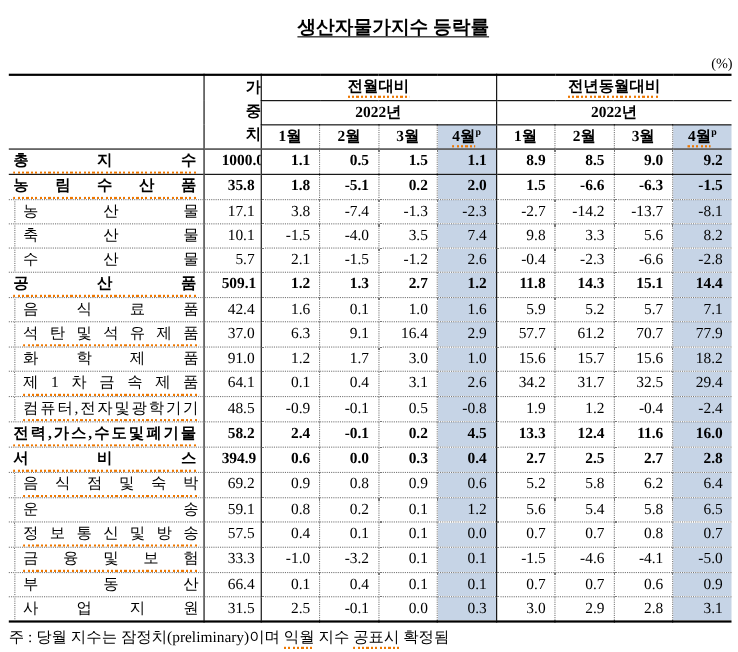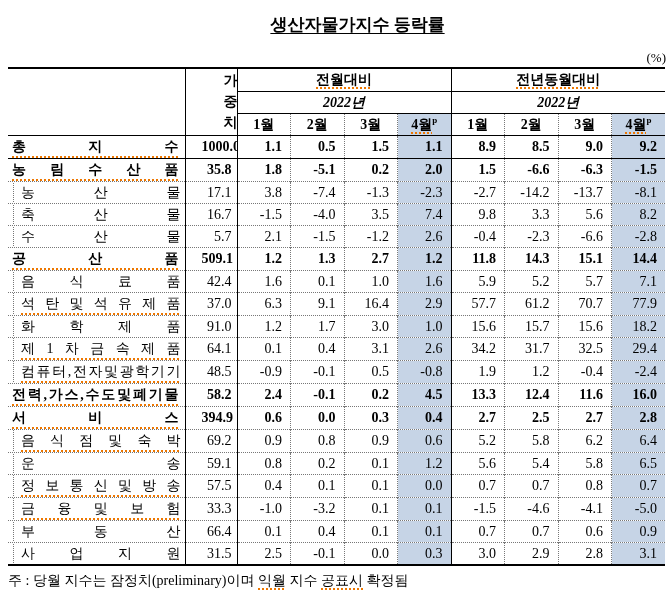--- a/index.html
+++ b/index.html
@@ -28,21 +28,21 @@
     margin-left:8px;width:657px;
     border-top:2px solid #000;border-bottom:2px solid #000;
   }
   col.c-label{width:177px;}
   col.c-w{width:52px;}
   col.c-m{width:53.5px;}
   th,td{padding:0;font-weight:normal;height:22px;line-height:21px;overflow:hidden;}
   thead th{font-weight:bold;text-align:center;}
   thead tr.hr1 th{height:23px;}
   th.grp{border-left:1px solid #000;border-bottom:1px solid #000;}
-  th.yr{border-left:1px solid #000;border-bottom:1px solid #000;font-style:italic;}
+  th.yr{border-left:1px solid #000;border-bottom:1px solid #000;}
   th.wcol{border-left:1px solid #000;border-bottom:1px solid #000;padding-left:38px;}
   th.corner{border-bottom:1px solid #000;}
   thead tr.hr3 th{border-bottom:1px solid #000;}
   .bl-solid{border-left:1px solid #000;}
   .bl-dot{border-left:1px dotted var(--grid);}
   .hl{background:var(--hl);}
   tbody tr{border-top:1px dotted var(--grid);}
   tbody tr:first-child{border-top:none;}
   tbody tr.solid-top{border-top:1px solid #000;}
   tbody tr.cat td{font-weight:bold;}
@@ -174,21 +174,21 @@
         <td class="num bl-dot hl">-8.1</td>
       </tr>
       <tr>
         <td class="label ind">
           <div class="lab">
             <span>축</span>
             <span>산</span>
             <span>물</span>
           </div>
         </td>
-        <td class="w bl-solid">16.7</td>
+        <td class="w bl-solid">10.1</td>
         <td class="num bl-solid">-1.5</td>
         <td class="num bl-dot">-4.0</td>
         <td class="num bl-dot">3.5</td>
         <td class="num bl-dot hl">7.4</td>
         <td class="num bl-solid">9.8</td>
         <td class="num bl-dot">3.3</td>
         <td class="num bl-dot">5.6</td>
         <td class="num bl-dot hl">8.2</td>
       </tr>
       <tr>

